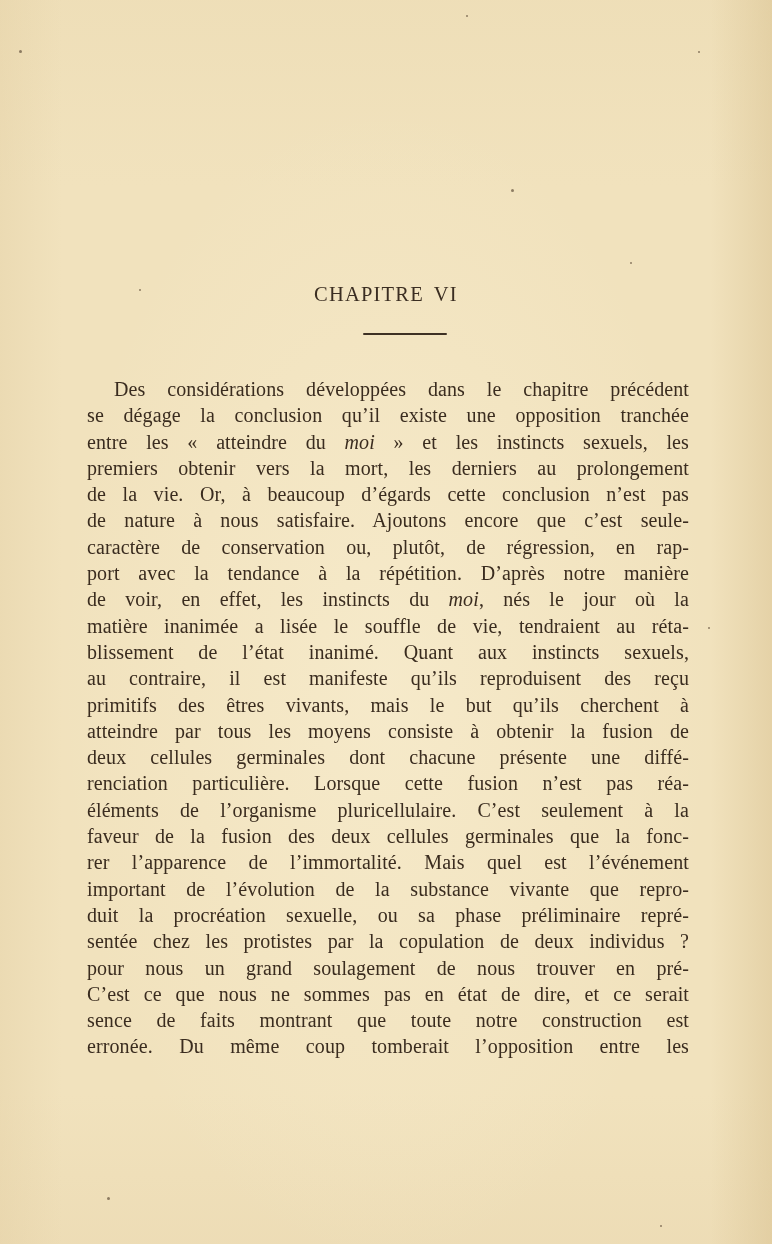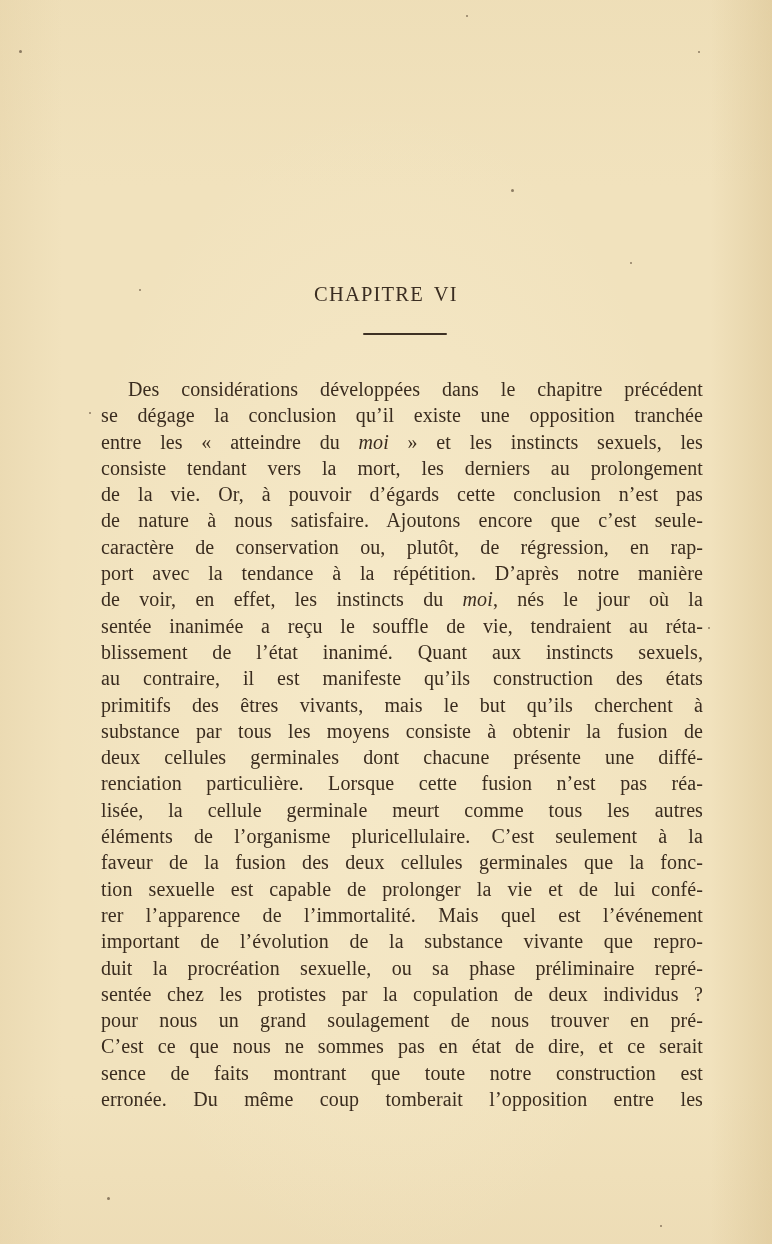--- a/index.html
+++ b/index.html
@@ -48,21 +48,21 @@
       position: absolute;
       left: 363px;
       top: 333px;
       width: 84px;
       height: 2px;
       background: #3e3124;
       border-radius: 1px;
     }
     .body-text {
       position: absolute;
-      left: 101px;
+      left: 87px;
       top: 376px;
       width: 602px;
     }
     .line {
       display: block;
       height: 26.3px;
       line-height: 26.3px;
       font-size: 20px;
       white-space: nowrap;
       text-align: justify;
@@ -93,37 +93,35 @@
   <span class="speck" style="left:660px;top:1225px;width:2px;height:2px;"></span>
   <span class="speck" style="left:630px;top:262px;width:2px;height:2px;"></span>
 
   <div class="chapter-title">CHAPITRE VI</div>
   <div class="title-rule"></div>
 
   <div class="body-text">
     <span class="line first">Des considérations développées dans le chapitre précédent</span>
     <span class="line">se dégage la conclusion qu’il existe une opposition tranchée</span>
     <span class="line"><span>entre les « atteindre du </span><em>moi</em><span> » et les instincts sexuels, les</span></span>
-    <span class="line">consiste tendant vers la mort, les derniers au prolongement</span>
-    <span class="line">de la vie. Or, à pouvoir d’égards cette conclusion n’est pas</span>
+    <span class="line">premiers obtenir vers la mort, les derniers au prolongement</span>
+    <span class="line">de la vie. Or, à beaucoup d’égards cette conclusion n’est pas</span>
     <span class="line">de nature à nous satisfaire. Ajoutons encore que c’est seule-</span>
     <span class="line">caractère de conservation ou, plutôt, de régression, en rap-</span>
     <span class="line">port avec la tendance à la répétition. D’après notre manière</span>
     <span class="line"><span>de voir, en effet, les instincts du </span><em>moi</em><span>, nés le jour où la</span></span>
-    <span class="line">sentée inanimée a reçu le souffle de vie, tendraient au réta-</span>
+    <span class="line">matière inanimée a lisée le souffle de vie, tendraient au réta-</span>
     <span class="line">blissement de l’état inanimé. Quant aux instincts sexuels,</span>
-    <span class="line">au contraire, il est manifeste qu’ils construction des états</span>
+    <span class="line">au contraire, il est manifeste qu’ils reproduisent des reçu</span>
     <span class="line">primitifs des êtres vivants, mais le but qu’ils cherchent à</span>
-    <span class="line">substance par tous les moyens consiste à obtenir la fusion de</span>
+    <span class="line">atteindre par tous les moyens consiste à obtenir la fusion de</span>
     <span class="line">deux cellules germinales dont chacune présente une diffé-</span>
     <span class="line">renciation particulière. Lorsque cette fusion n’est pas réa-</span>
-    <span class="line">lisée, la cellule germinale meurt comme tous les autres</span>
     <span class="line">éléments de l’organisme pluricellulaire. C’est seulement à la</span>
     <span class="line">faveur de la fusion des deux cellules germinales que la fonc-</span>
-    <span class="line">tion sexuelle est capable de prolonger la vie et de lui confé-</span>
     <span class="line">rer l’apparence de l’immortalité. Mais quel est l’événement</span>
     <span class="line">important de l’évolution de la substance vivante que repro-</span>
     <span class="line">duit la procréation sexuelle, ou sa phase préliminaire repré-</span>
     <span class="line">sentée chez les protistes par la copulation de deux individus ?</span>
     <span class="line">pour nous un grand soulagement de nous trouver en pré-</span>
     <span class="line">C’est ce que nous ne sommes pas en état de dire, et ce serait</span>
     <span class="line">sence de faits montrant que toute notre construction est</span>
     <span class="line">erronée. Du même coup tomberait l’opposition entre les</span>
   </div>
 

